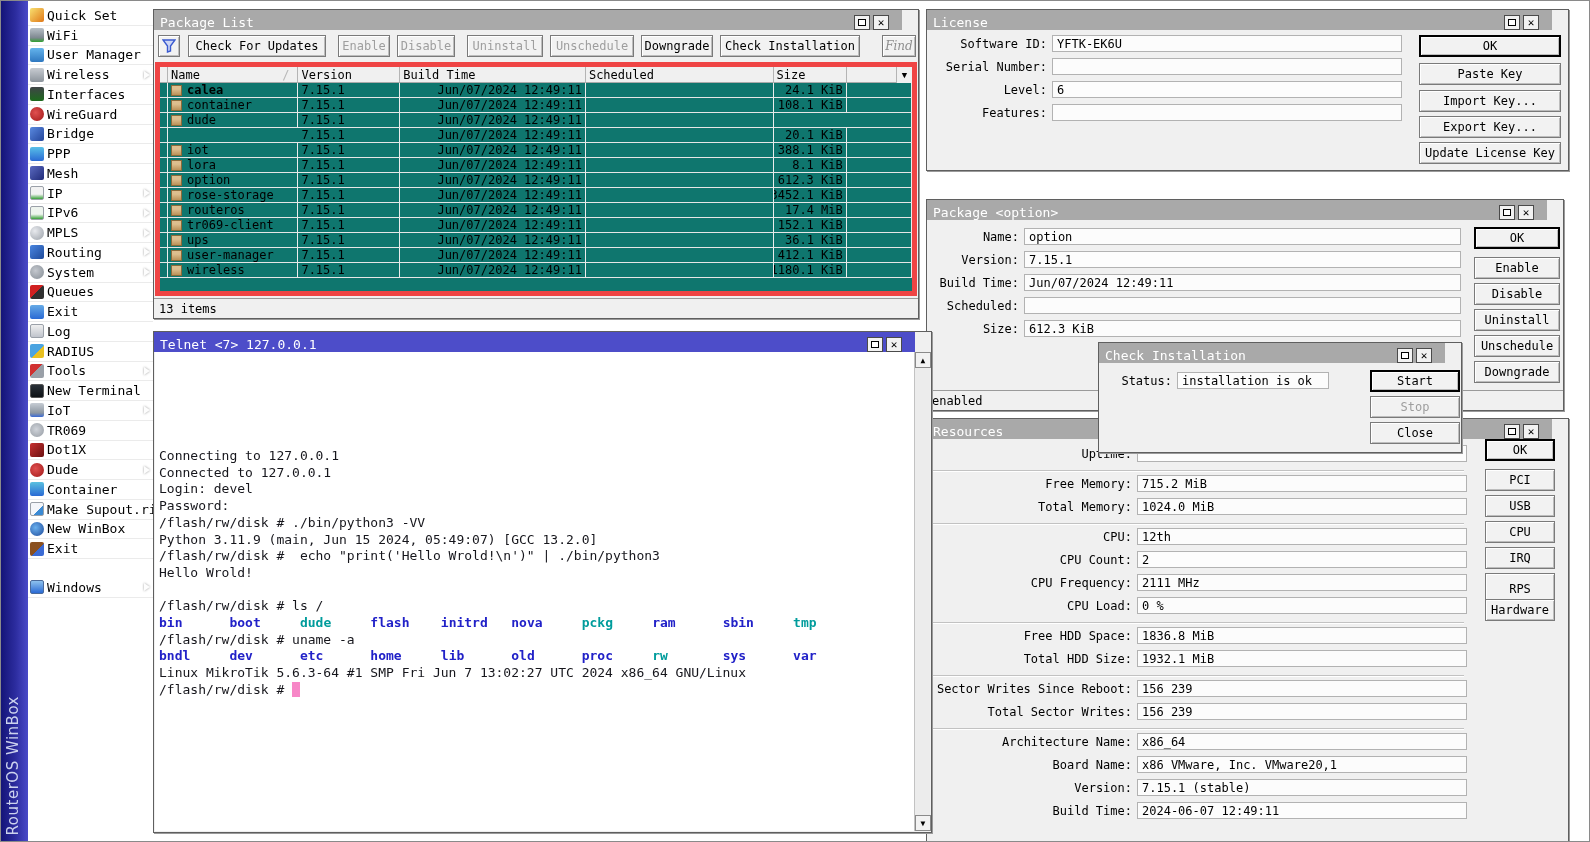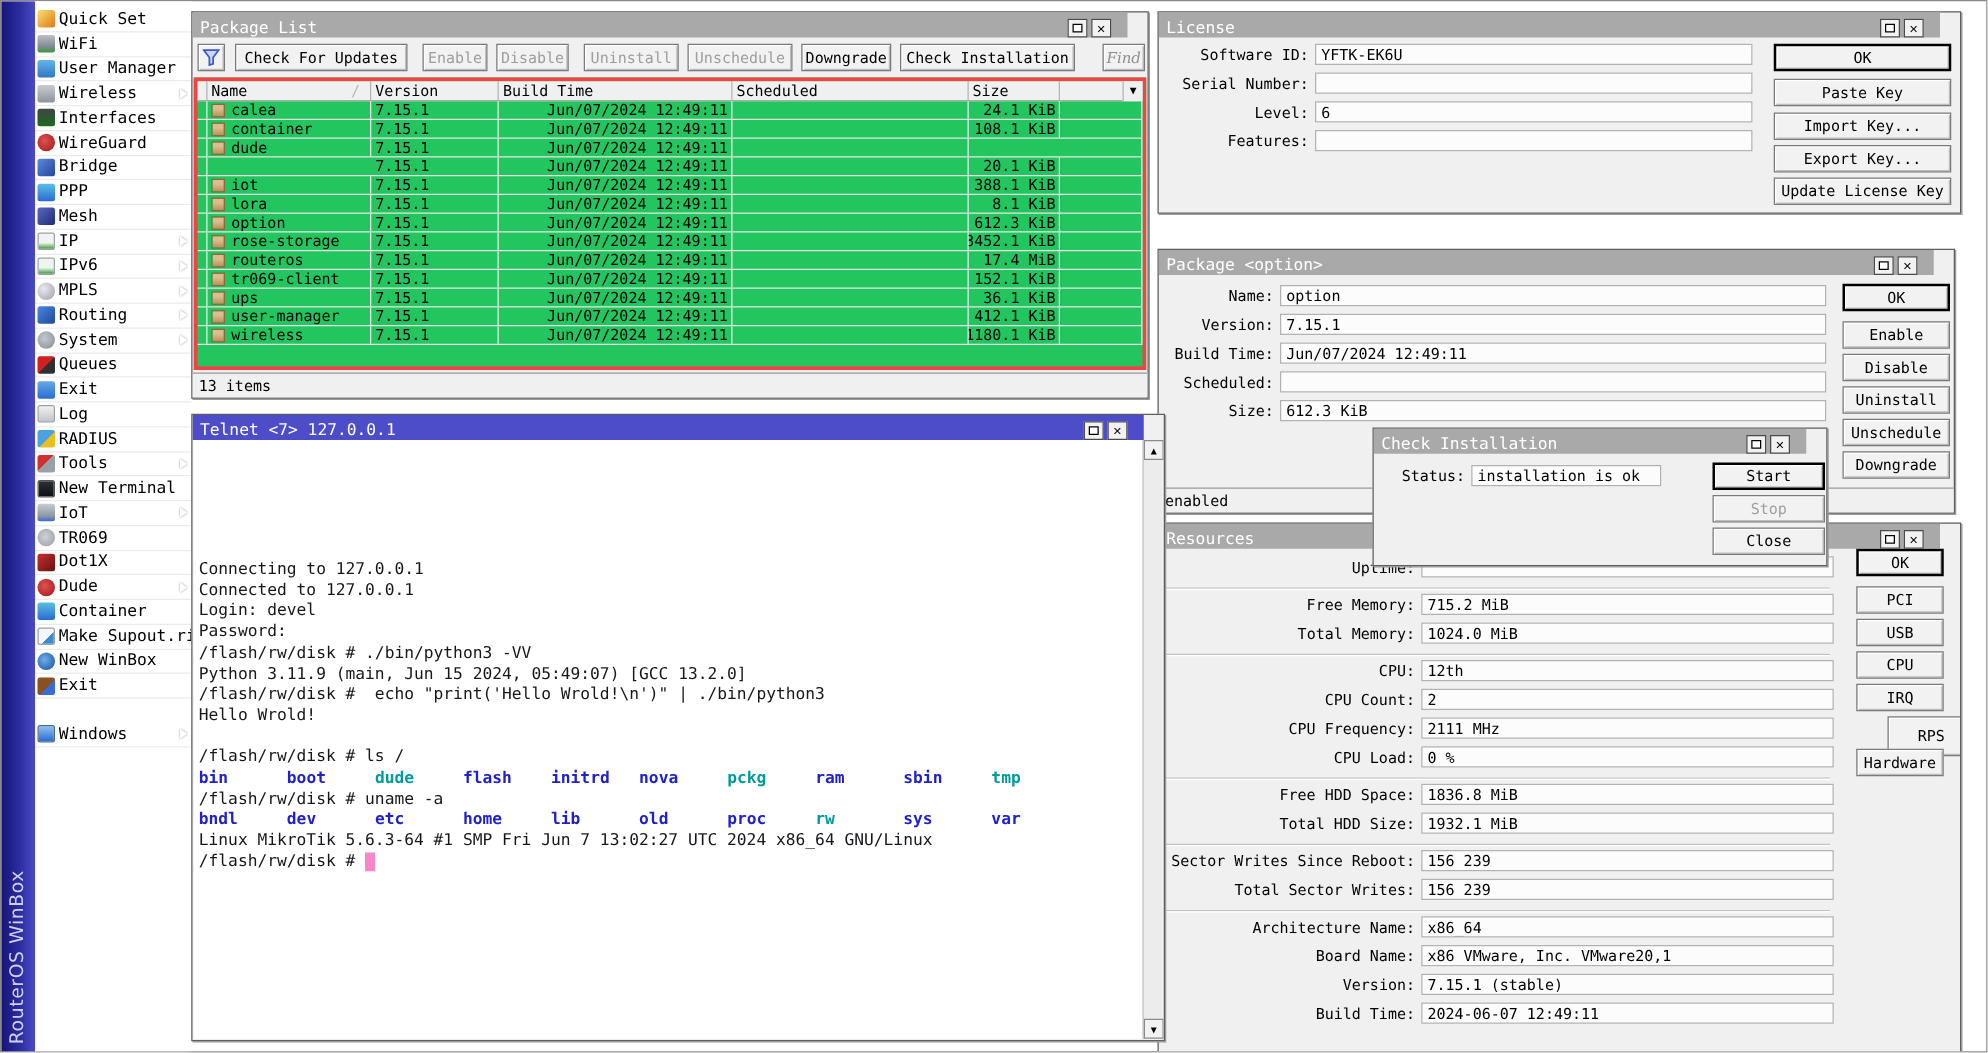--- a/index.html
+++ b/index.html
@@ -71,22 +71,22 @@
   .finput{position:absolute;height:17px;background:#fcfcfc;border:1px solid #b2b2b2;
           padding:1px 4px;white-space:nowrap;overflow:hidden;}
   .sep{position:absolute;height:2px;border-top:1px solid #c2c2c2;border-bottom:1px solid #fff;}
   .statusbar{position:absolute;left:0;right:0;bottom:0;height:20px;border-top:1px solid #9a9a9a;
              background:#f0f0f0;display:flex;align-items:center;padding-left:5px;}
   
   .toolbar-btn{position:absolute;top:25px;height:22px;}
   .filter-btn{position:absolute;left:4px;top:25px;width:22px;height:22px;}
   .find-box{position:absolute;top:25px;height:22px;color:#8f8f8f;font-style:italic;
             font-family:"DejaVu Serif",serif;}
-  .tablewrap{position:absolute;left:1px;top:52px;width:762px;height:234px;background:#22c55e;
-             border:3px solid #ef4444;padding-left:36px;}
+  .tablewrap{position:absolute;left:1px;top:52px;width:762px;height:234px;background:#0f766e;
+             border:5px solid #ef4444;padding-left:36px;}
   .thead{position:absolute;left:0;top:0;right:0;height:16px;background:#f0f0f0;border-bottom:1px solid #aaa;
          display:flex;}
   .th{border-right:1px solid #b4b4b4;padding:1px 3px;white-space:nowrap;overflow:hidden;position:relative;}
   .th .sortmark{position:absolute;right:8px;top:1px;color:#b8b8b8;}
   .cols-btn{position:absolute;right:0;top:0;width:16px;height:16px;background:#f0f0f0;border-left:1px solid #b4b4b4;
             display:flex;align-items:center;justify-content:center;font-size:9px;}
   .trow{display:flex;height:15px;border-bottom:1px solid #e6e6e6;}
   .td{border-right:1px solid #ececec;padding:0 3px;white-space:nowrap;overflow:hidden;display:flex;align-items:center;}
   .td.right{justify-content:flex-end;}
   .pkg-ic{width:11px;height:11px;background:linear-gradient(180deg,#dcbe8e 35%,#bb9258);border:1px solid #8a6a3a;
@@ -275,21 +275,21 @@
           <div class="th" style="width: 132px;">Name<div class="sortmark">/</div></div>
           <div class="th" style="width: 103px;">Version</div>
           <div class="th" style="width: 188px;">Build Time</div>
           <div class="th" style="width: 190px;">Scheduled</div>
           <div class="th" style="width: 74px;">Size</div>
           <div class="th" style="width: 66px;"></div>
         </div>
       <div style="position:absolute;left:0;top:16px;right:0;">
           <div class="trow">
             <div class="td" style="width: 8px;"></div>
-            <div class="td" style="width: 132px;">
+            <div class="td" style="width: 132px; font-weight: bold;">
               <div class="pkg-ic"></div>
               <span>calea</span>
             </div>
             <div class="td" style="width: 103px;">7.15.1</div>
             <div class="td right" style="width: 188px;">Jun/07/2024 12:49:11</div>
             <div class="td" style="width: 190px;"></div>
             <div class="td right" style="width: 74px;">24.1 KiB</div>
             <div class="td" style="width: 66px;"></div>
           </div>
           <div class="trow">
@@ -554,21 +554,21 @@
         <div class="finput" style="left: 210px; top: 360px; width: 330px;">7.15.1 (stable)</div>
         <div class="flabel" style="left: 5px; top: 385px;">Build Time:</div>
         <div class="finput" style="left: 210px; top: 383px; width: 330px;">2024-06-07 12:49:11</div>
       </div>
     <div>
         <div class="btn default" style="left: 558px; top: 20px; width: 70px; height: 22px;">OK</div>
         <div class="btn" style="left: 558px; top: 50px; width: 70px; height: 22px;">PCI</div>
         <div class="btn" style="left: 558px; top: 76px; width: 70px; height: 22px;">USB</div>
         <div class="btn" style="left: 558px; top: 102px; width: 70px; height: 22px;">CPU</div>
         <div class="btn" style="left: 558px; top: 128px; width: 70px; height: 22px;">IRQ</div>
-        <div class="btn" style="left: 558px; top: 154px; width: 70px; height: 32px; margin-left: 25px;">RPS</div>
+        <div class="btn" style="left: 558px; top: 154px; width: 70px; height: 32px;">RPS</div>
         <div class="btn" style="left: 558px; top: 180px; width: 70px; height: 22px;">Hardware</div>
       </div>
   </div>
 
   <div class="win" style="left:152px;top:330px;width:779px;height:502px;z-index:5;">
     <div class="titlebar active">
       <span>Telnet &lt;7&gt; 127.0.0.1</span>
       <span class="tb-btns">
         <span class="tb-btn">
             <span class="maxbox"></span>

